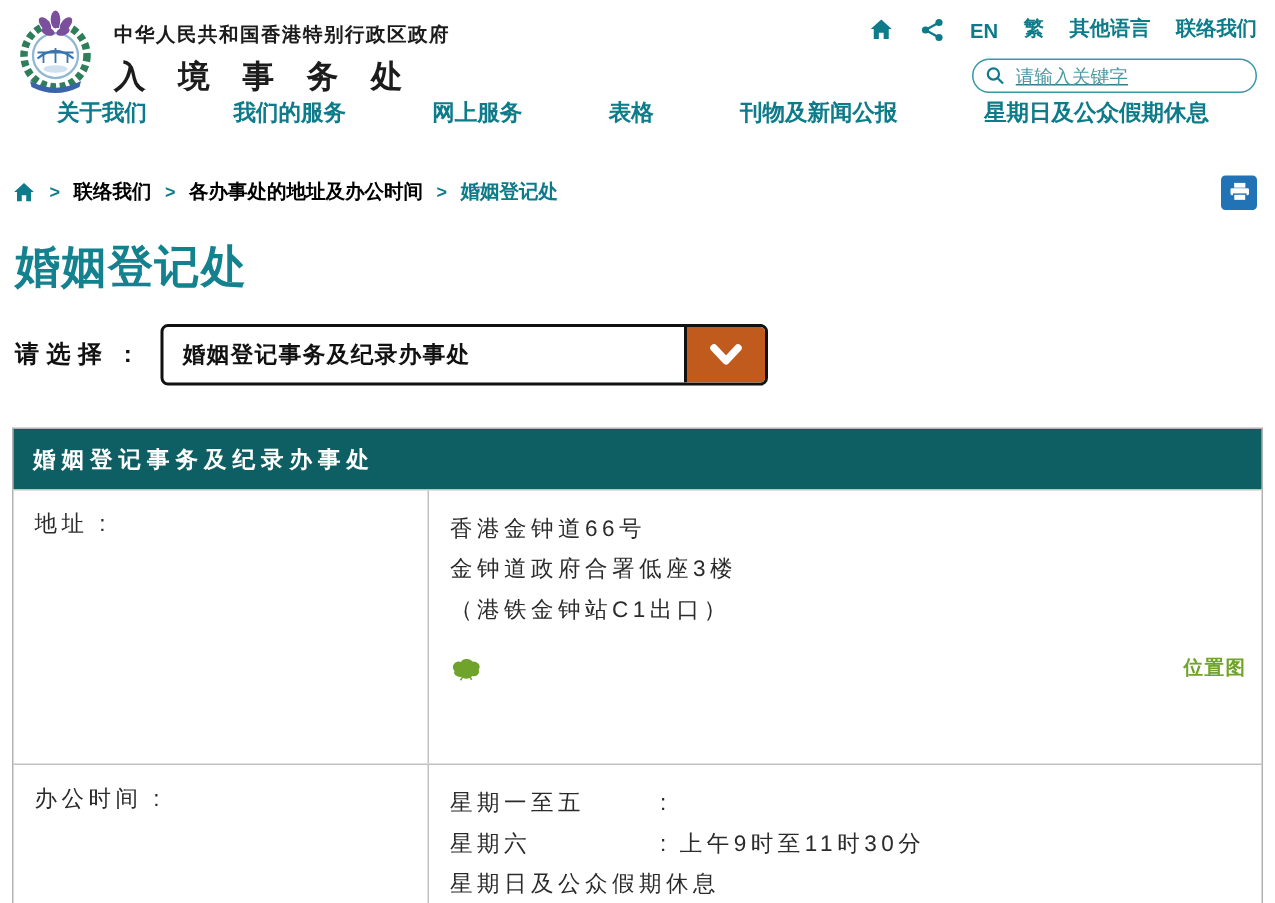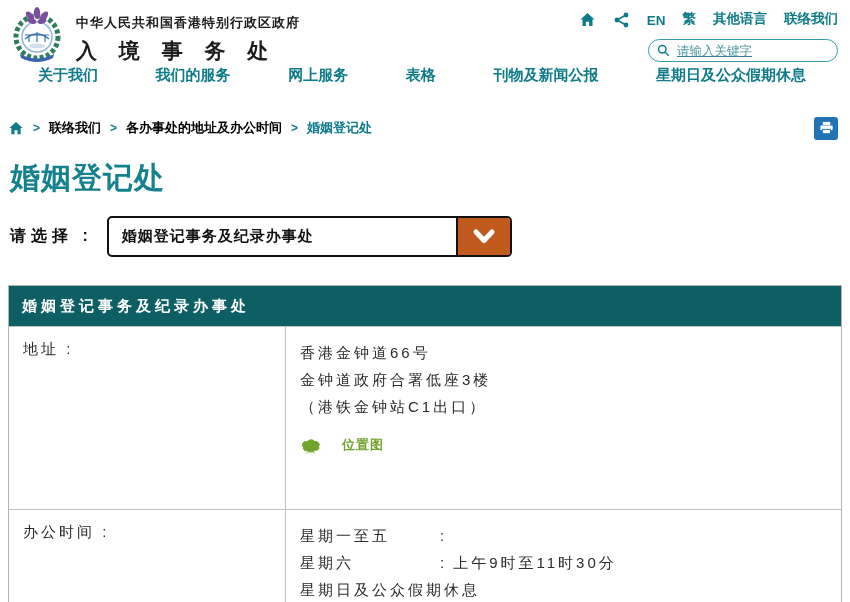--- a/index.html
+++ b/index.html
@@ -50,21 +50,21 @@
   .office-table { margin:28px 8px 0 8px; border:1px solid #b3b3b3; }
   .table-header { background:#0d5f63; color:#fff; font-size:15px; font-weight:bold; letter-spacing:4px;
     height:40px; display:flex; align-items:center; padding-left:13px; }
   .t-row { display:flex; border-top:1px solid #c2c2c2; }
   .t-row:first-of-type { border-top:none; }
   .t-label { width:277px; flex:0 0 auto; border-right:1px solid #c2c2c2; padding:13px 10px 10px 14px;
     font-size:15px; color:#2b2b2b; letter-spacing:3px; }
   .t-value { flex:1; padding:12px 10px 10px 14px; font-size:15px; color:#2b2b2b; letter-spacing:3px; line-height:27px; }
   .row-address { min-height:183px; }
   .row-hours { min-height:90px; }
-  .map-link { display:flex; align-items:center; gap:20px; text-decoration:none; cursor:pointer; }
+  .map-link { display:flex; align-items:center; gap:0; text-decoration:none; cursor:pointer;justify-content:space-between; }
   .map-link .lbl { color:#6fa32b; font-size:13px; font-weight:bold; letter-spacing:1px; line-height:18px; }
   .map-link.first { margin-top:16px; }
   .map-link.second { margin-top:24px; }
   .hours-line { display:flex; }
   .hours-day { width:140px; flex:0 0 auto; }
   .hours-colon { margin-right:6px; }
 </style>
 </head>
 <body>
 

